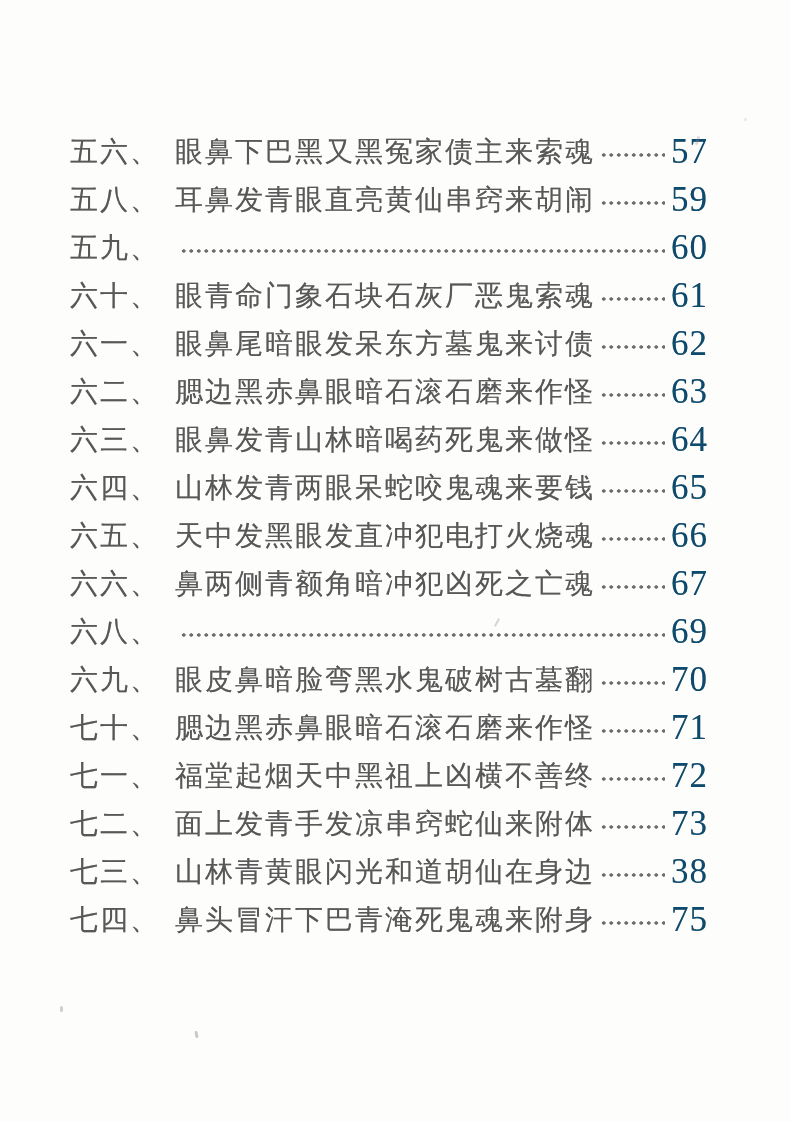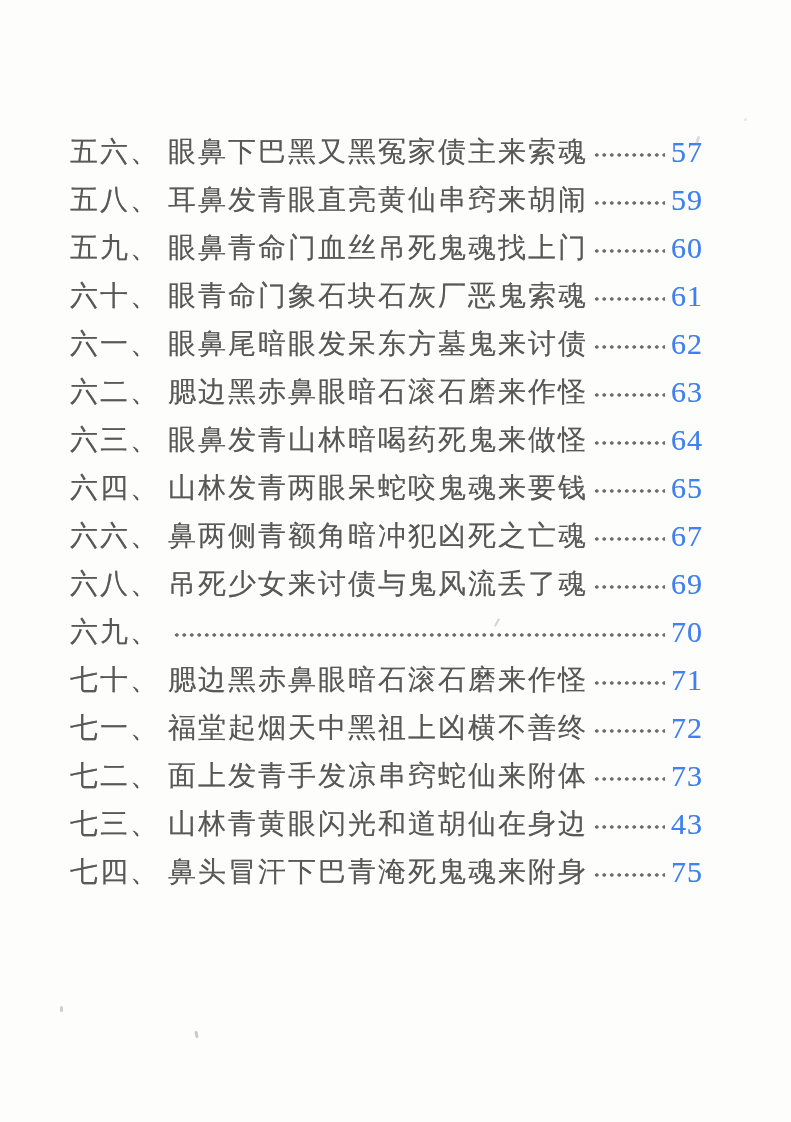--- a/index.html
+++ b/index.html
@@ -29,21 +29,21 @@
     display: flex;
     align-items: center;
     height: 48px;
     color: #585858;
     font-size: 28px;
     letter-spacing: 2px;
     white-space: nowrap;
   }
   .toc-num {
     flex: none;
-    margin-right: 8px;
+    margin-right: 15px;
     text-shadow: 0 0 0.6px rgba(80,80,80,0.5);
   }
   .toc-title {
     flex: none;
     text-shadow: 0 0 0.6px rgba(80,80,80,0.5);
   }
   .dot-leader {
     flex: 1 1 auto;
     min-width: 30px;
     height: 12px;
@@ -51,23 +51,23 @@
     top: 3px;
     margin: 0 6px 0 5px;
     background-image: radial-gradient(circle, #6e6e6e 1.5px, rgba(0,0,0,0) 1.9px);
     background-size: 7.5px 12px;
     background-repeat: repeat-x;
     background-position: 0 center;
   }
   .toc-page {
     flex: none;
     width: 46px;
-    font-size: 30px;
+    font-size: 35px;
     letter-spacing: 1px;
-    color: #3b82f6;
+    color: #0c4a6e;
     text-shadow: 0 0 0.6px rgba(80,80,80,0.45);
   }
   
   .speck {
     position: absolute;
     background: #8a8a8a;
     border-radius: 2px;
   }
   .speck.s1 { left: 696px; top: 136px; width: 3px; height: 9px;  opacity: .30; transform: rotate(18deg); }
   .speck.s2 { left: 514px; top: 296px; width: 4px; height: 7px;  opacity: .18; }
@@ -94,21 +94,20 @@
 
     <div class="toc-row">
       <span class="toc-num">五八、</span>
       <span class="toc-title">耳鼻发青眼直亮黄仙串窍来胡闹</span>
       <span class="dot-leader"></span>
       <span class="toc-page">59</span>
     </div>
 
     <div class="toc-row">
       <span class="toc-num">五九、</span>
-      <span class="toc-title">眼鼻青命门血丝吊死鬼魂找上门</span>
       <span class="dot-leader"></span>
       <span class="toc-page">60</span>
     </div>
 
     <div class="toc-row">
       <span class="toc-num">六十、</span>
       <span class="toc-title">眼青命门象石块石灰厂恶鬼索魂</span>
       <span class="dot-leader"></span>
       <span class="toc-page">61</span>
     </div>
@@ -134,38 +133,44 @@
       <span class="toc-page">64</span>
     </div>
 
     <div class="toc-row">
       <span class="toc-num">六四、</span>
       <span class="toc-title">山林发青两眼呆蛇咬鬼魂来要钱</span>
       <span class="dot-leader"></span>
       <span class="toc-page">65</span>
     </div>
 
+    <div class="toc-row">
+      <span class="toc-num">六五、</span>
+      <span class="toc-title">天中发黑眼发直冲犯电打火烧魂</span>
+      <span class="dot-leader"></span>
+      <span class="toc-page">66</span>
+    </div>
 
     <div class="toc-row">
       <span class="toc-num">六六、</span>
       <span class="toc-title">鼻两侧青额角暗冲犯凶死之亡魂</span>
       <span class="dot-leader"></span>
       <span class="toc-page">67</span>
     </div>
 
 
     <div class="toc-row">
       <span class="toc-num">六八、</span>
-      <span class="toc-title">吊死少女来讨债与鬼风流丢了魂</span>
       <span class="dot-leader"></span>
       <span class="toc-page">69</span>
     </div>
 
     <div class="toc-row">
       <span class="toc-num">六九、</span>
+      <span class="toc-title">眼皮鼻暗脸弯黑水鬼破树古墓翻</span>
       <span class="dot-leader"></span>
       <span class="toc-page">70</span>
     </div>
 
     <div class="toc-row">
       <span class="toc-num">七十、</span>
       <span class="toc-title">腮边黑赤鼻眼暗石滚石磨来作怪</span>
       <span class="dot-leader"></span>
       <span class="toc-page">71</span>
     </div>
@@ -181,21 +186,21 @@
       <span class="toc-num">七二、</span>
       <span class="toc-title">面上发青手发凉串窍蛇仙来附体</span>
       <span class="dot-leader"></span>
       <span class="toc-page">73</span>
     </div>
 
     <div class="toc-row">
       <span class="toc-num">七三、</span>
       <span class="toc-title">山林青黄眼闪光和道胡仙在身边</span>
       <span class="dot-leader"></span>
-      <span class="toc-page">43</span>
+      <span class="toc-page">38</span>
     </div>
 
     <div class="toc-row">
       <span class="toc-num">七四、</span>
       <span class="toc-title">鼻头冒汗下巴青淹死鬼魂来附身</span>
       <span class="dot-leader"></span>
       <span class="toc-page">75</span>
     </div>
   </div>
 

